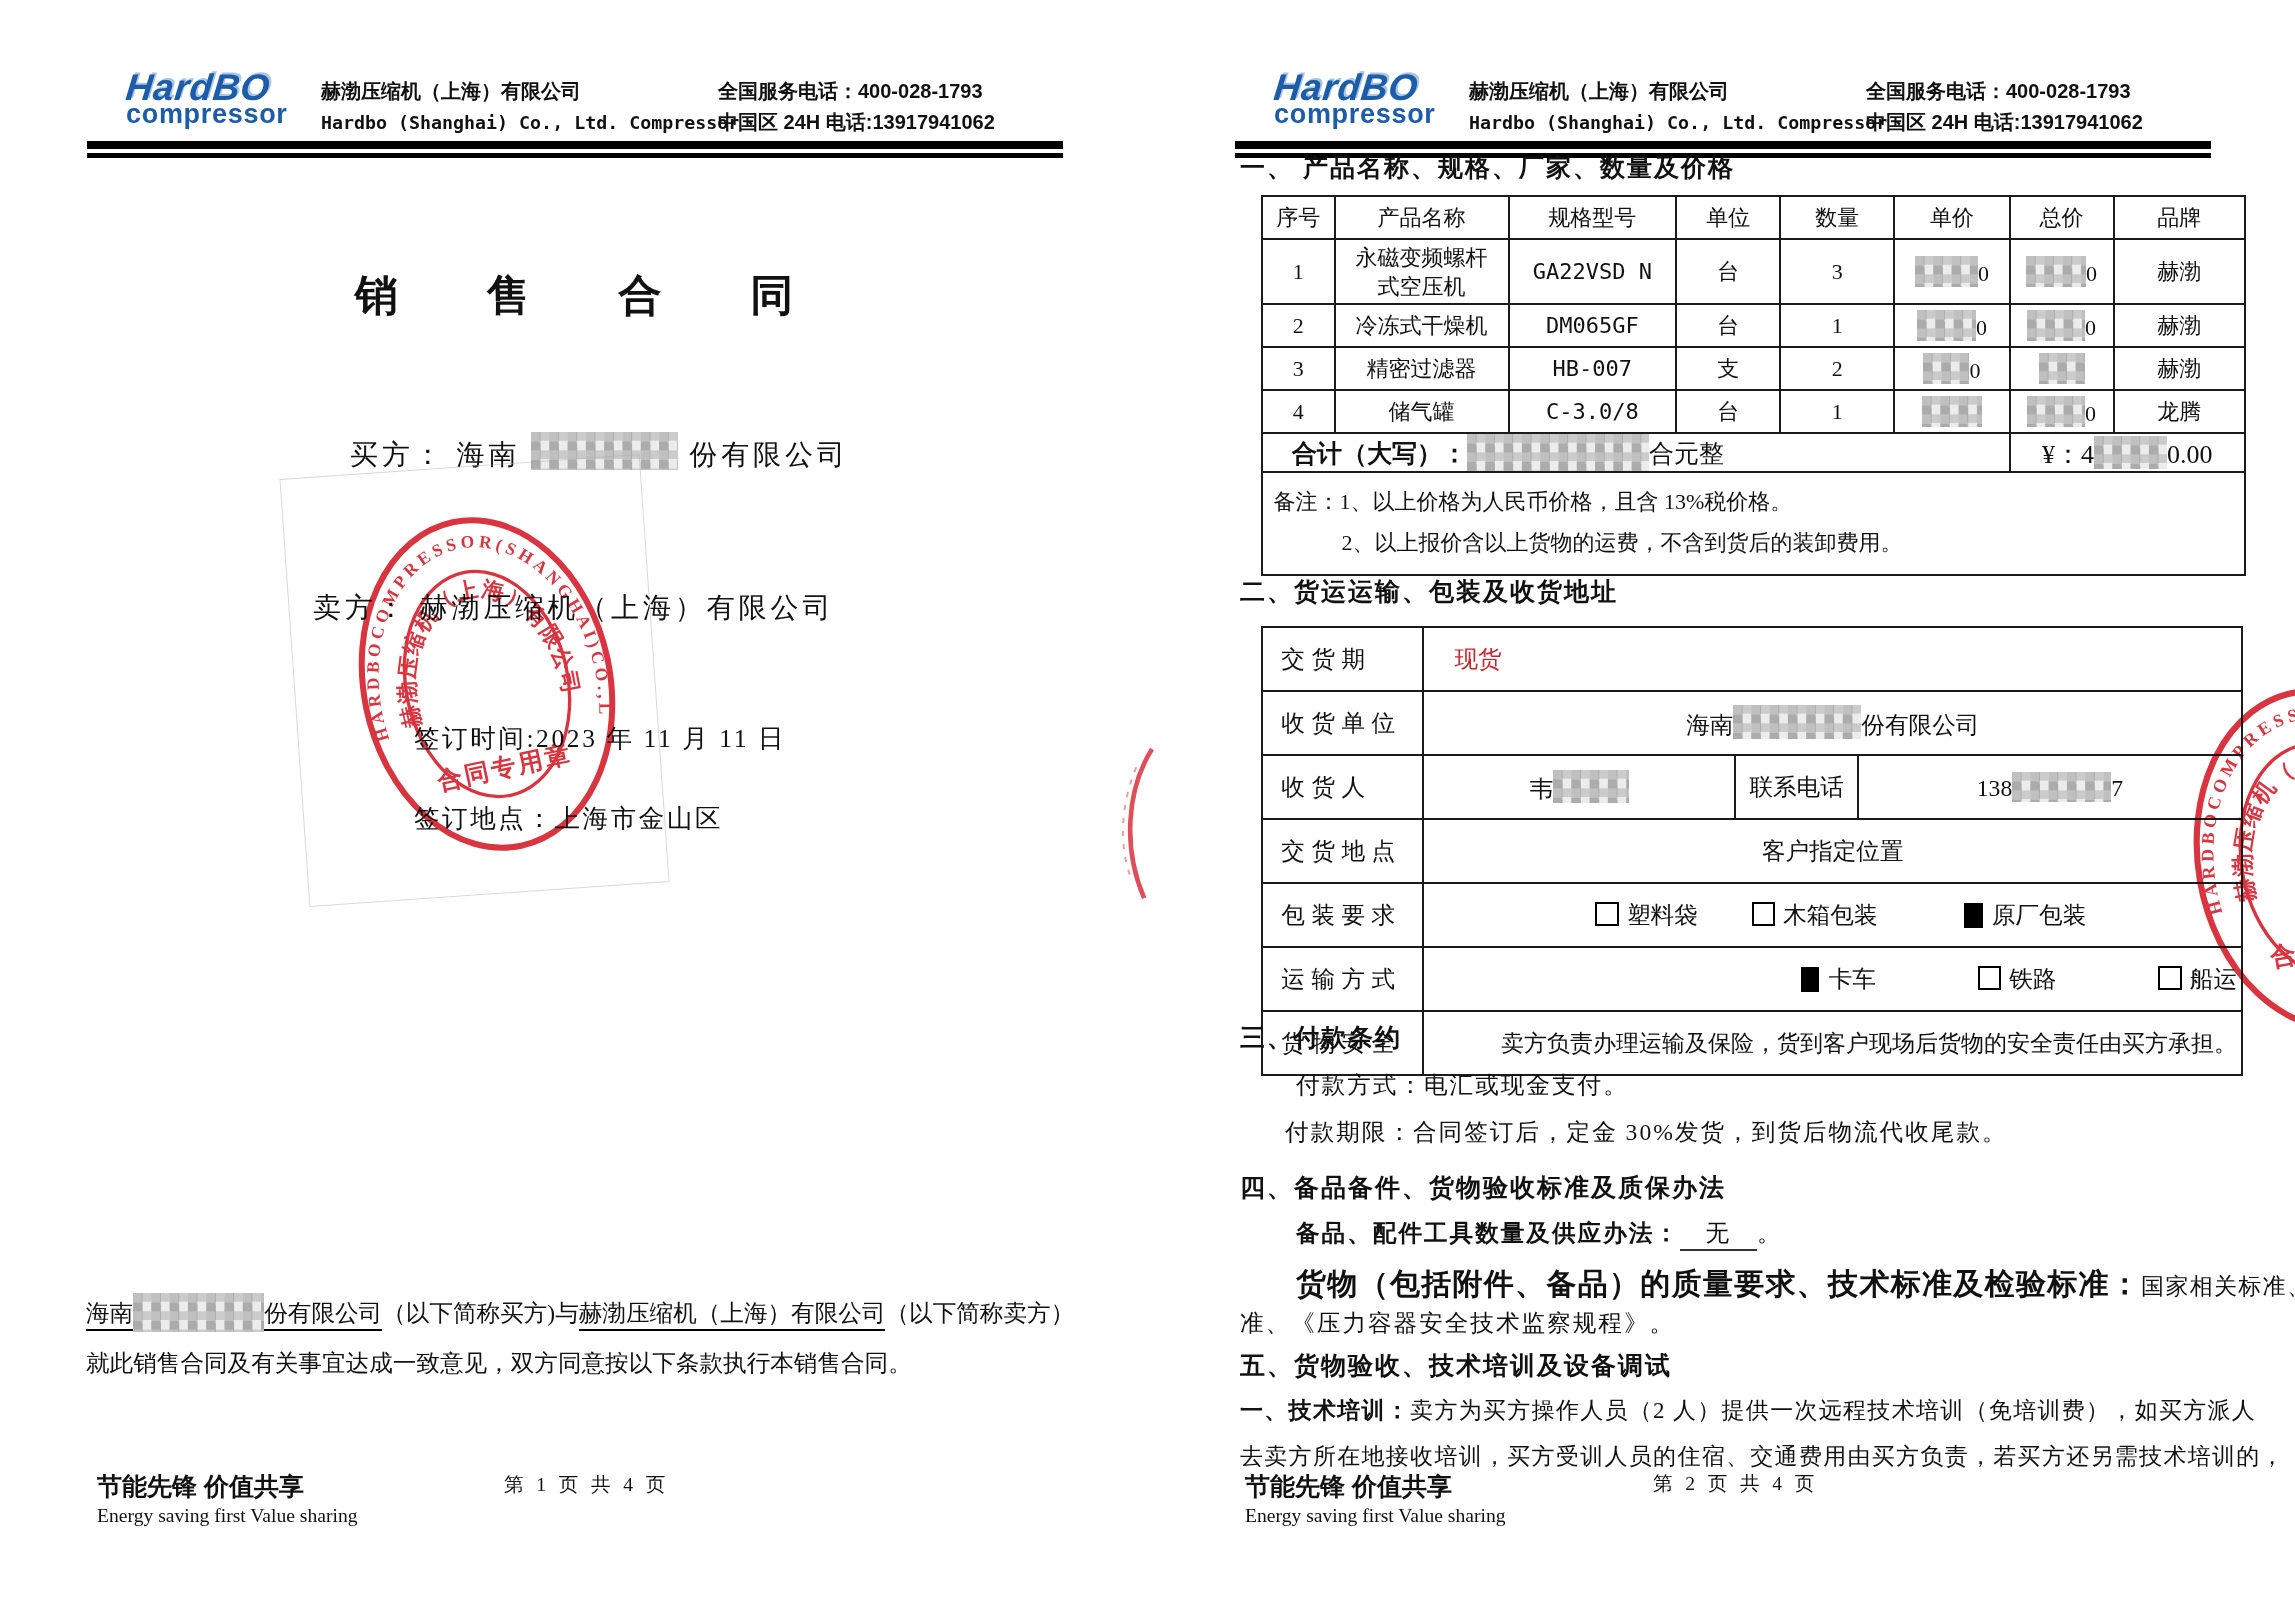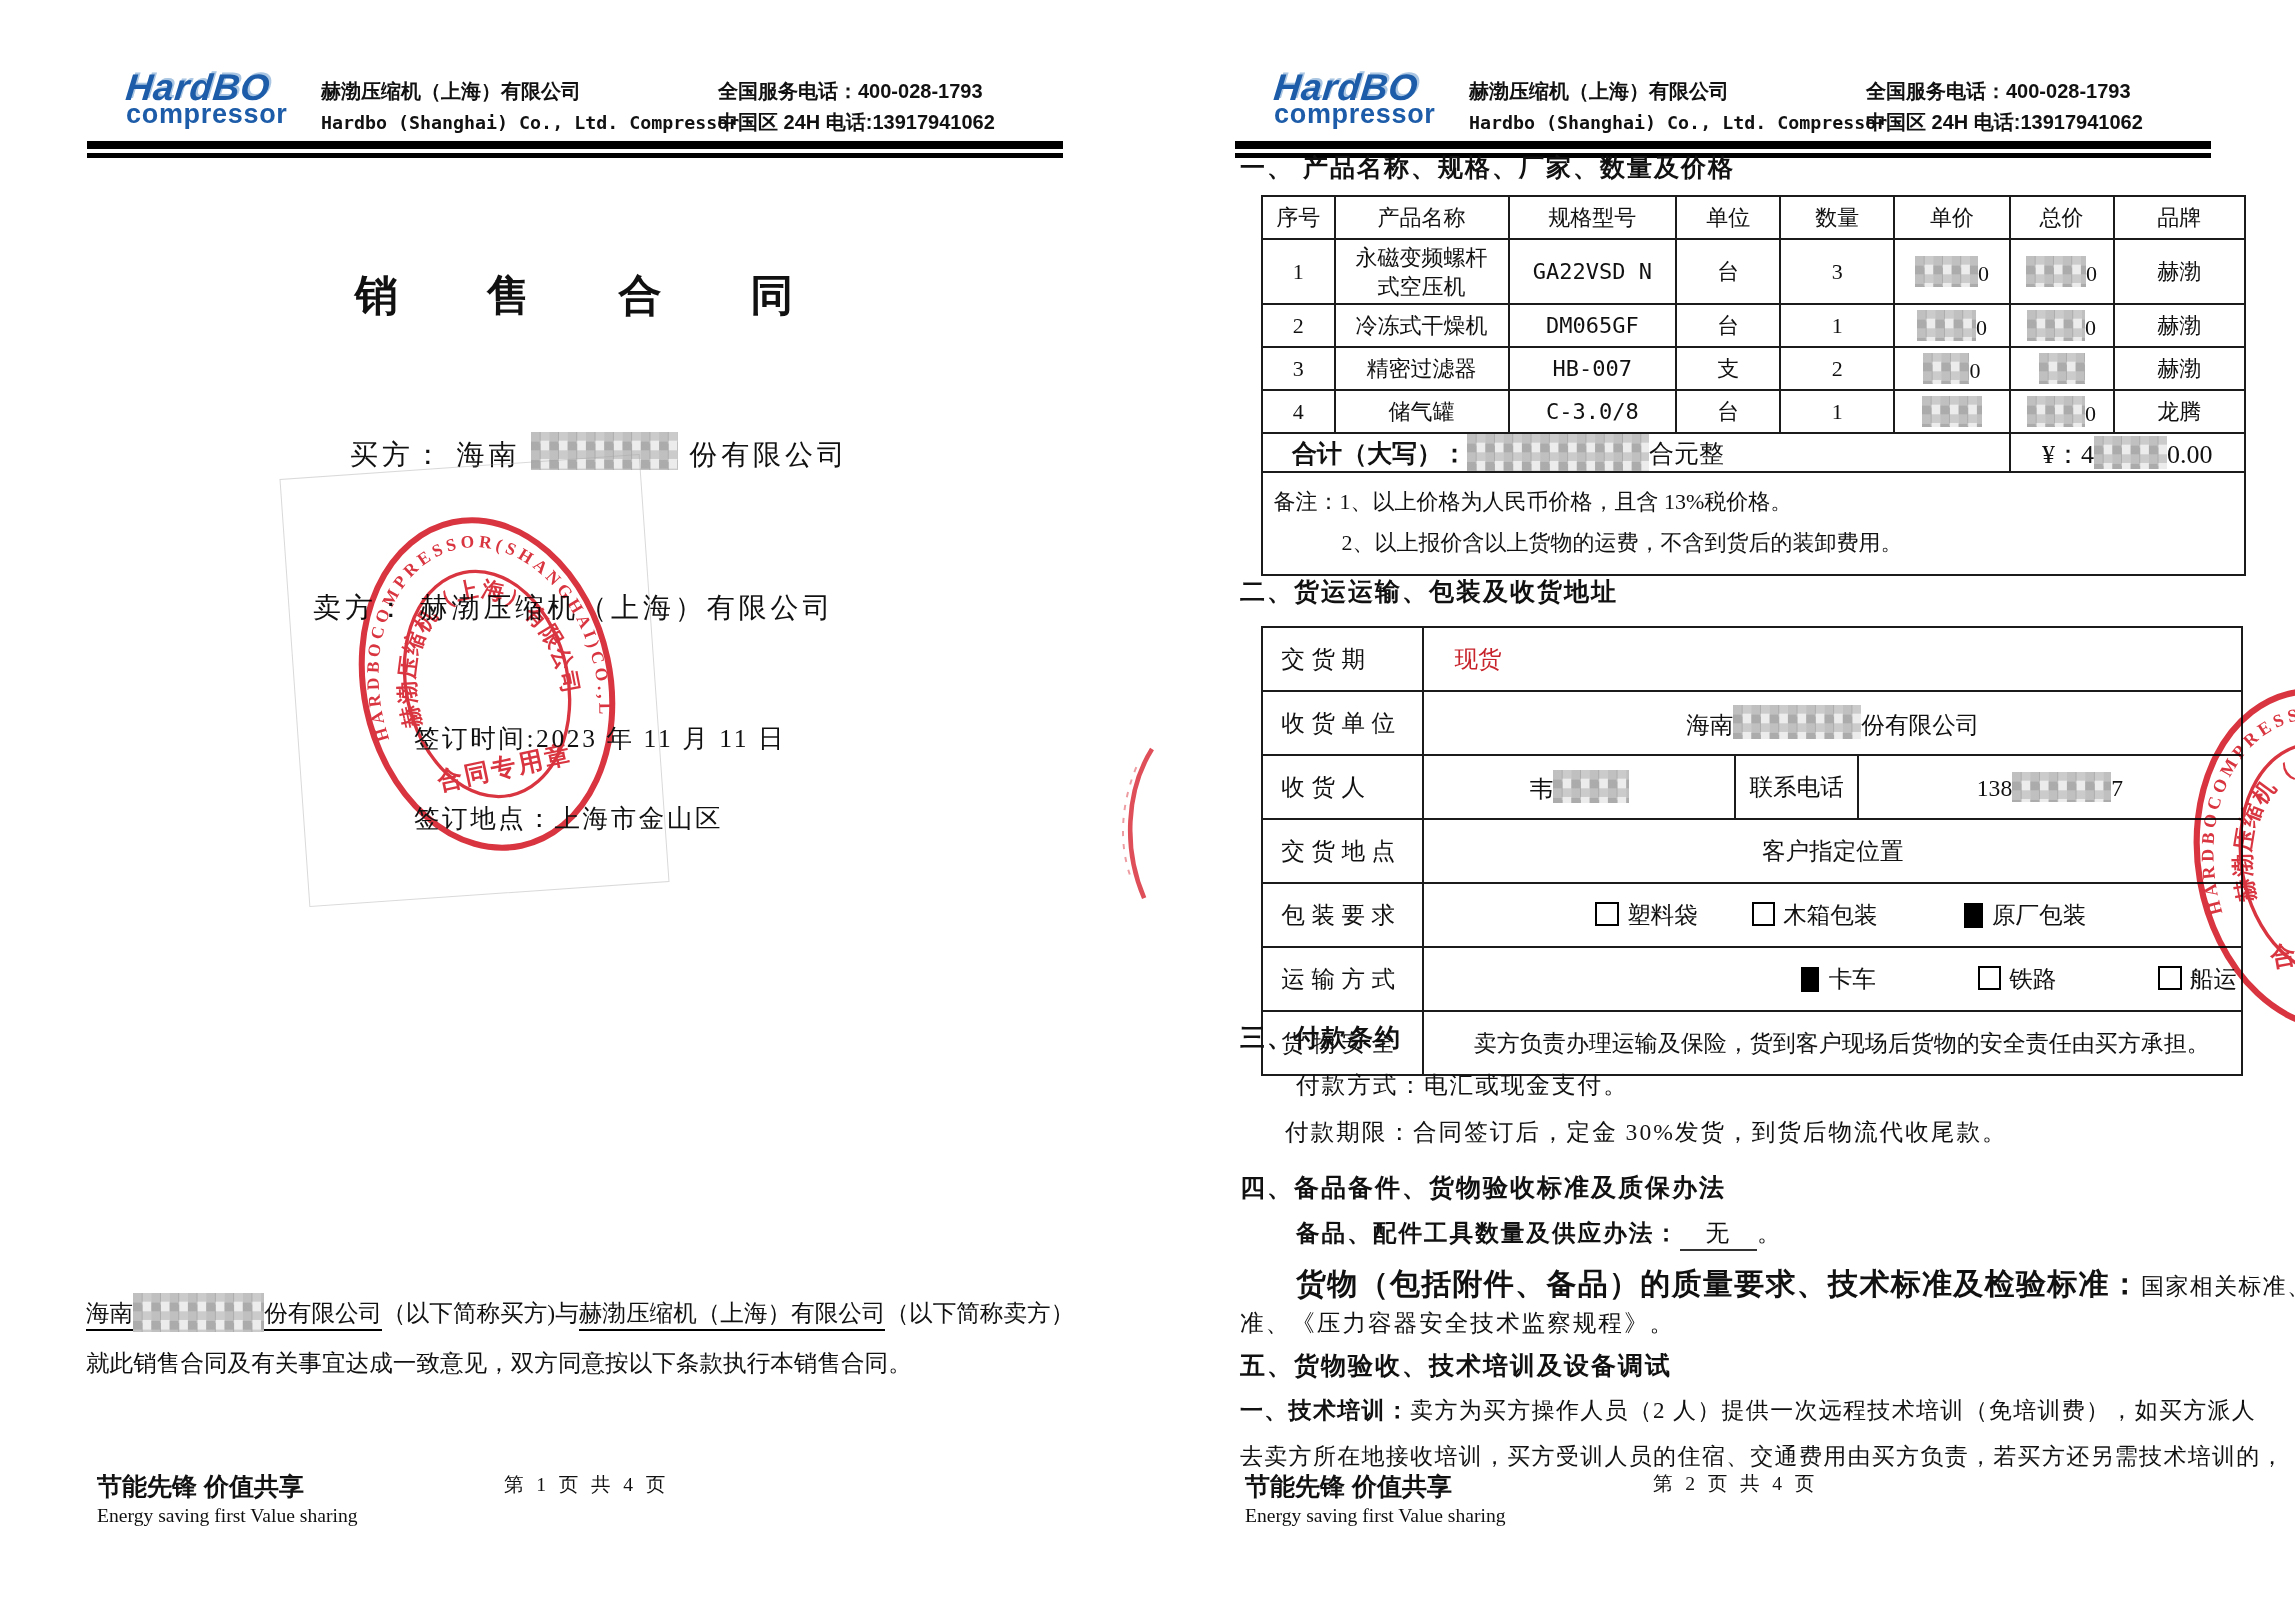--- a/index.html
+++ b/index.html
@@ -273,21 +273,21 @@
       <tr>
         <td class="dlabel">运输方式</td>
         <td colspan="3" style="text-align:right;padding-left:171px;">
           <span class="opt" style="margin-right:96px;"><span class="cb-f"></span><span>卡车</span></span>
           <span class="opt" style="margin-right:96px;"><span class="cb"></span><span>铁路</span></span>
           <span class="opt"><span class="cb"></span><span>船运</span></span>
         </td>
       </tr>
       <tr>
         <td class="dlabel">货物安全</td>
-        <td colspan="3" style="text-align:center;padding-left:22px;font-size:23px;">卖方负责办理运输及保险，货到客户现场后货物的安全责任由买方承担。</td>
+        <td colspan="3" style="text-align:right;padding-left:22px;font-size:23px;">卖方负责办理运输及保险，货到客户现场后货物的安全责任由买方承担。</td>
       </tr>
     </tbody>
       </table>
 
     <div class="abs sec" style="left:92px;top:1021px;">三、付款条约</div>
     <div class="abs body36" style="left:148px;top:1069px;">付款方式：电汇或现金支付。</div>
     <div class="abs body36" style="left:137px;top:1116px;">付款期限：合同签订后，定金 30%发货，到货后物流代收尾款。</div>
 
     <div class="abs sec" style="left:92px;top:1171px;">四、备品备件、货物验收标准及质保办法</div>
     <div class="abs body36" style="left:148px;top:1217px;">

